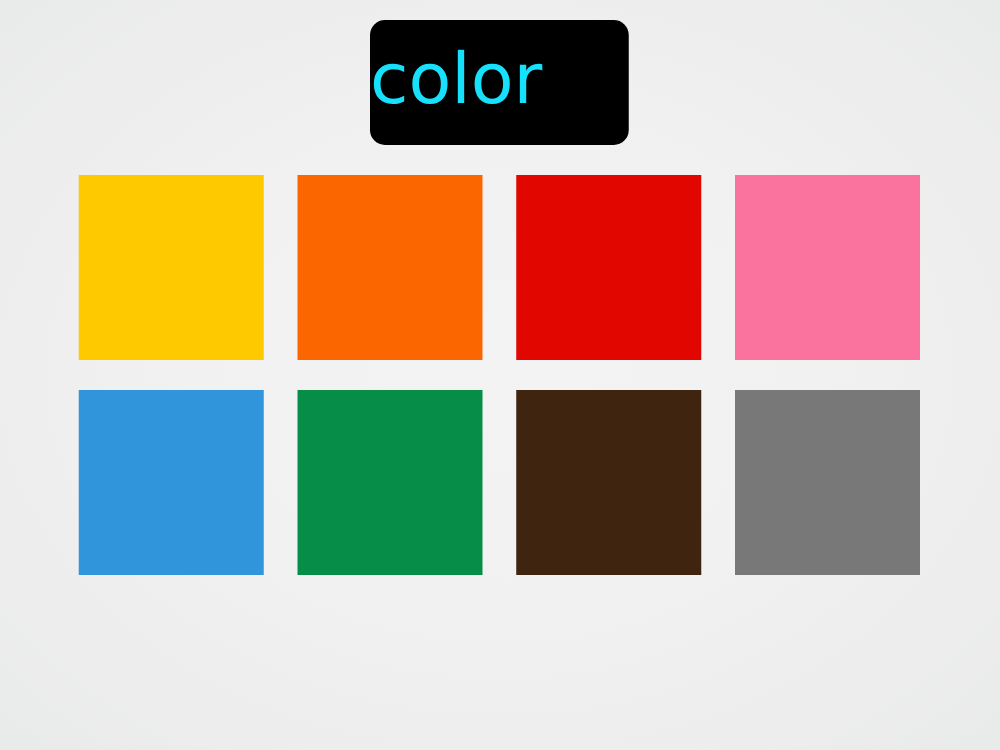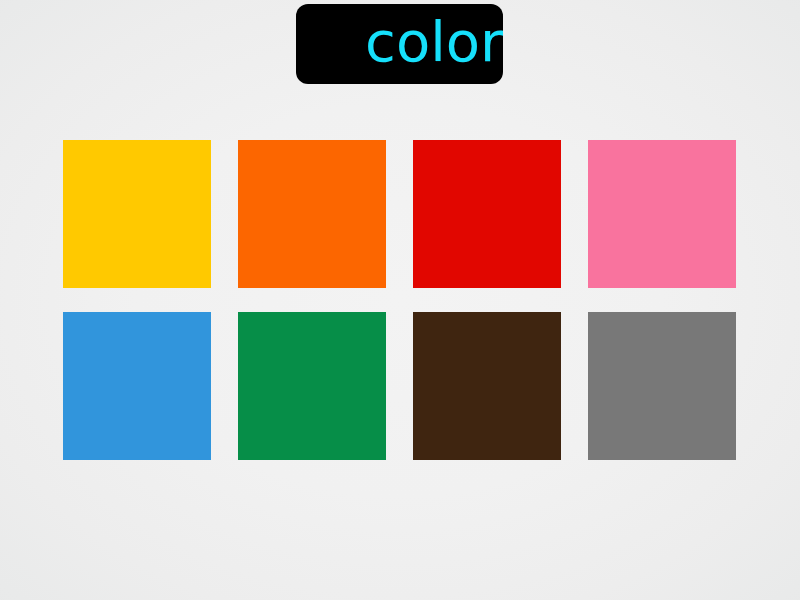--- a/index.html
+++ b/index.html
@@ -17,28 +17,28 @@
     position: relative;
     width: 800px;
     height: 600px;
     background:
       radial-gradient(ellipse 78% 78% at 50% 50%, #f3f3f3 0%, #f1f1f1 42%, #ededed 70%, #e9eaea 88%, #e7e8e8 100%);
   }
   
   #title-banner {
     position: absolute;
     left: 296px;
-    top: 4px;
+    top: 16px;
     width: 207px;
-    height: 80px;
+    height: 100px;
     background: #000000;
     border-radius: 12px;
     display: flex;
     align-items: center;
-    justify-content: flex-end;
+    justify-content: flex-start;
     box-sizing: border-box;
   }
   #title-text {
     color: #16e0fb;
     font-family: "DejaVu Sans", sans-serif;
     font-size: 56px;
     font-weight: 400;
     line-height: 1;
     letter-spacing: 0px;
     white-space: nowrap;

